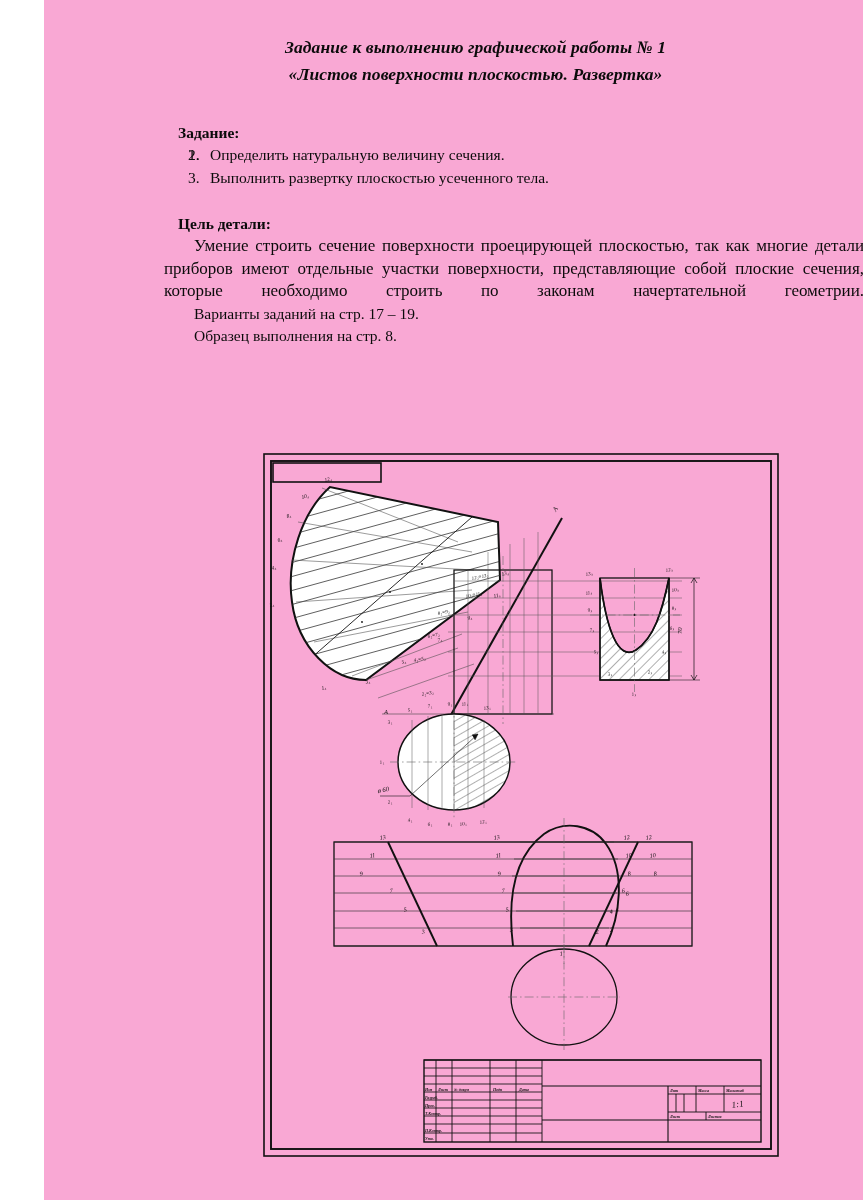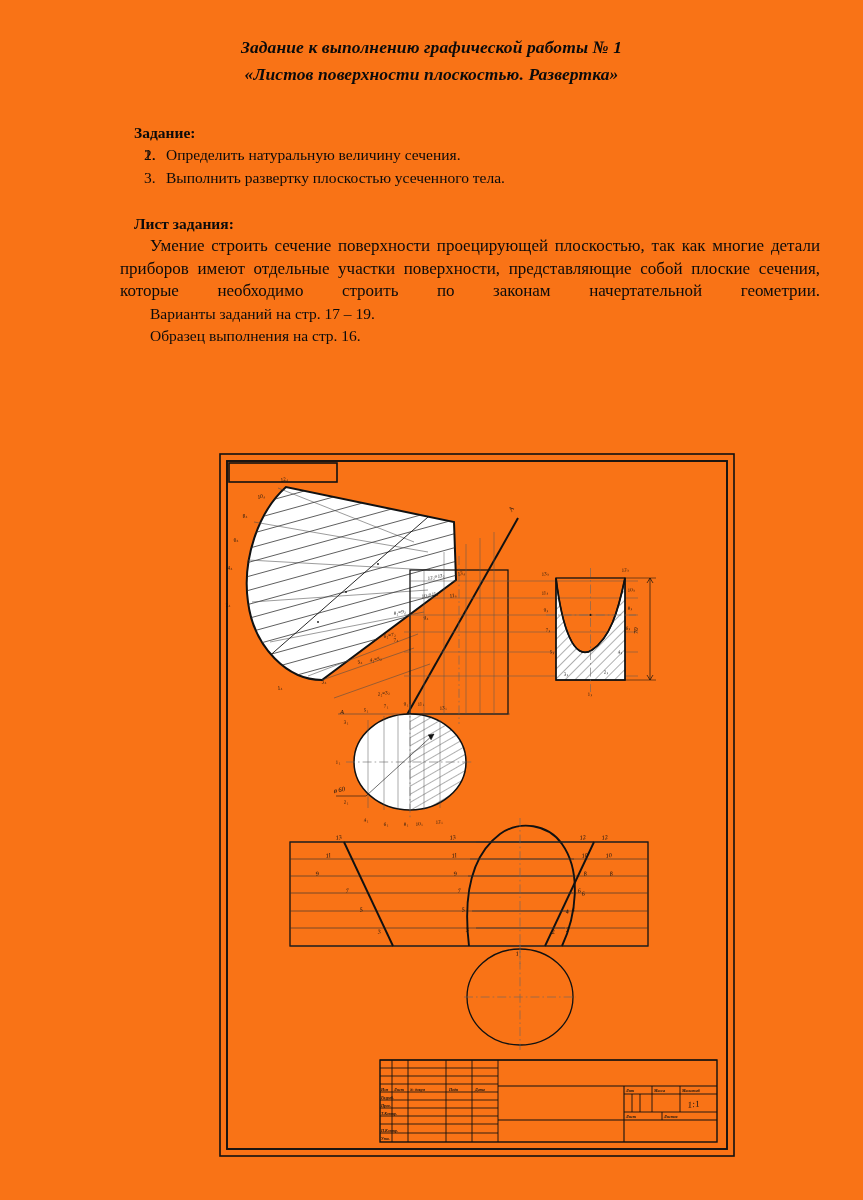--- a/index.html
+++ b/index.html
@@ -1,20 +1,20 @@
 <!DOCTYPE html>
 <html><head>
 <meta charset="utf-8">
 <style>
   html,body{margin:0;padding:0;background:#fff;}
   body{
     width:863px;height:1200px;position:relative;overflow:hidden;
     font-family:"Liberation Serif","DejaVu Serif",serif;color:#0b0b0b;
   }
-  .page{position:absolute;inset:0;background:#f97316;}
+  .page{position:absolute;inset:0;background:#f9a8d4;margin-left:44px;}
 
   
   .titleblockText{position:absolute;left:0;top:34px;width:863px;text-align:center;}
   .ttl{
     font-weight:bold;font-style:italic;font-size:17.5px;line-height:27px;
     letter-spacing:.1px;
   }
   .body-area{position:absolute;left:120px;top:124px;width:700px;}
   .lbl{font-weight:bold;font-size:15.5px;margin-left:14px;}
   ol.tasks{
@@ -63,24 +63,24 @@
         <span class="num">2.</span>
         <span>Определить натуральную величину сечения.</span>
       </li>
       <li>
         <span class="num">3.</span>
         <span>Выполнить развертку плоскостью усеченного тела.</span>
       </li>
     </ol>
 
     <div class="goal-wrap">
-      <div class="lbl">Лист задания:</div>
+      <div class="lbl">Цель детали:</div>
       <div class="para"><span class="indent"></span><span>Умение строить сечение поверхности проецирующей плоскостью, так как многие детали приборов имеют отдельные участки поверхности, представляющие собой плоские сечения, которые необходимо строить по законам начертательной геометрии.</span></div>
       <div class="plain"><span class="indent"></span><span>Варианты заданий на стр. 17 – 19.</span></div>
-      <div class="plain"><span class="indent"></span><span>Образец выполнения на стр. 16.</span></div>
+      <div class="plain"><span class="indent"></span><span>Образец выполнения на стр. 8.</span></div>
     </div>
   </div>
 
   <div class="drawing">
     <svg viewBox="0 0 518 706" width="518" height="706" xmlns="http://www.w3.org/2000/svg">
       <defs>
         <pattern id="hatchA" width="7" height="7" patternTransform="rotate(-27)" patternUnits="userSpaceOnUse">
           <line x1="0" y1="0" x2="0" y2="7" stroke="#1a1a1a" stroke-width="0.7"></line>
         </pattern>
         <pattern id="hatchB" width="7" height="7" patternTransform="rotate(45)" patternUnits="userSpaceOnUse">

